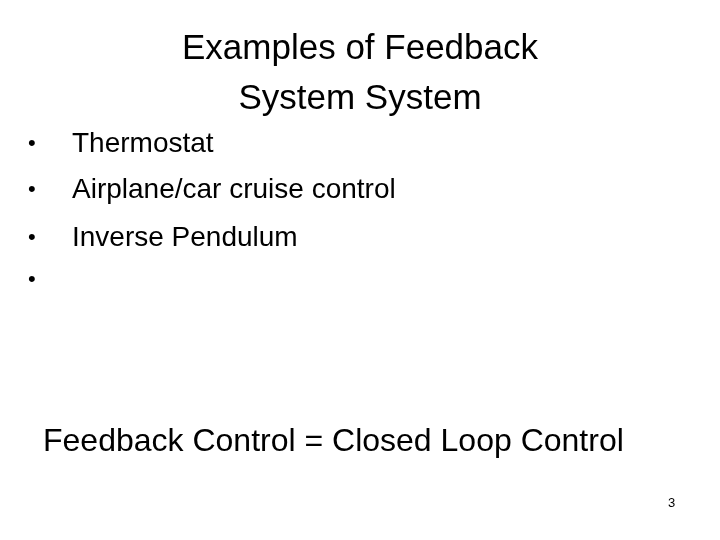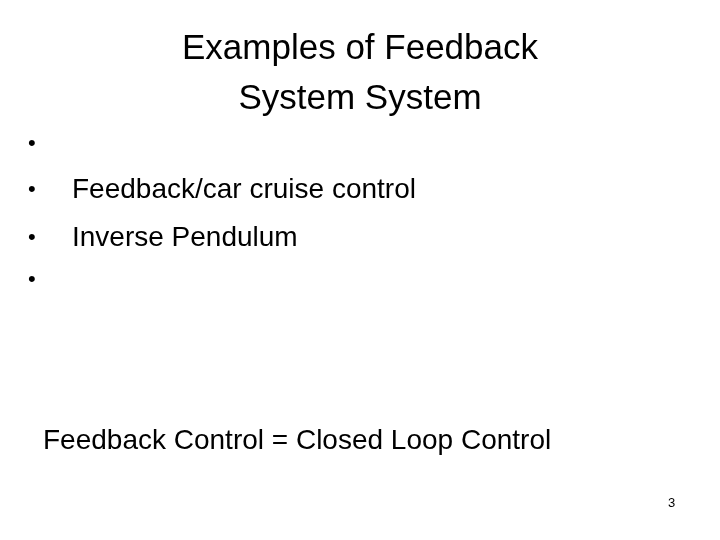--- a/index.html
+++ b/index.html
@@ -57,21 +57,21 @@
       left: 0;
       top: 0;
       width: 20px;
       font-size: 22px;
       line-height: 30px;
     }
     .footer-note {
       position: absolute;
       left: 43px;
       top: 423px;
-      font-size: 28px;
+      font-size: 32px;
       line-height: 34px;
       white-space: nowrap;
     }
     .page-num {
       position: absolute;
       left: 668px;
       top: 495px;
       font-size: 13px;
       line-height: 16px;
     }
@@ -81,24 +81,25 @@
 
 <div class="slide">
   <h1 class="title">
     <span class="line">Examples of Feedback</span>
     <span class="line">System System</span>
   </h1>
 
   <ul class="bullets">
     <li>
       <span class="dot">•</span>
+      <span>Thermostat</span>
     </li>
     <li>
       <span class="dot">•</span>
-      <span>Feedback/car cruise control</span>
+      <span>Airplane/car cruise control</span>
     </li>
     <li>
       <span class="dot">•</span>
       <span>Inverse Pendulum</span>
     </li>
     <li>
       <span class="dot">•</span>
     </li>
   </ul>
 

